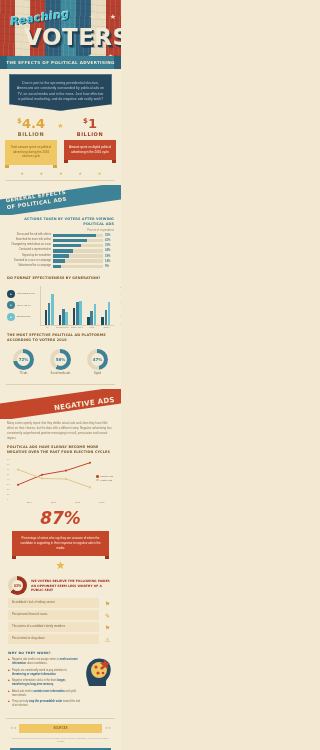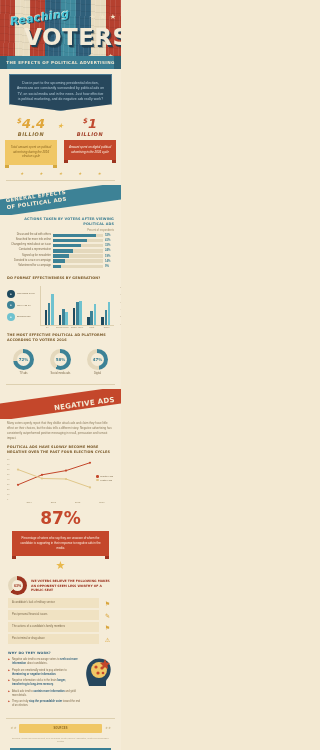--- a/index.html
+++ b/index.html
@@ -60,21 +60,21 @@
   
   .intro {
     margin: 5px 9px 0; background: #27475c; color: #b8cfdc;
     padding: 6px 6px 7px; text-align: center;
     font-size: 3.3px; line-height: 1.65; letter-spacing: .1px;
     clip-path: polygon(0 0,100% 0,100% 82%,50% 100%,0 82%);
     border: .5px solid #4a7992;
   }
 
   
-  .money { display: flex; padding: 6px 5px 2px; gap: 7px; position: relative; font-style: italic; }
+  .money { display: flex; padding: 6px 5px 2px; gap: 7px; position: relative; }
   .money::after {
     content: "\2605"; position: absolute; left: 50%; top: 11px; transform: translateX(-50%);
     color: #e8b84b; font-size: 7px;
   }
   .mcol { flex: 1; text-align: center; }
   .mamt { font-family: "DejaVu Sans", sans-serif; font-weight: 700; font-size: 13px; color: #e0a63a; line-height: 1; }
   .mamt.red { color: #c0492f; }
   .mamt sup { font-size: 7px; vertical-align: super; }
   .mamt.sm { font-size: 13px; }
   .mbil { font-family: "DejaVu Sans", sans-serif; font-weight: 700; font-size: 5px; letter-spacing: .6px; color: #8a6a33; margin-top: 1px; }
@@ -166,21 +166,21 @@
   .lc-y { position: absolute; left: 0; top: 0; height: 100%; display: flex; flex-direction: column; justify-content: space-between; }
   .lc-y span { font-size: 2.2px; color: #b0a183; }
   .lc-x { display: flex; justify-content: space-around; padding-left: 10px; margin-top: 1px; }
   .lc-x span { font-size: 2.3px; color: #9b8a68; }
   .lc-leg { position: absolute; right: 1px; top: 17px; }
   .lc-leg div { display: flex; align-items: center; gap: 1.5px; font-size: 2.2px; color: #7c6a4c; margin-bottom: 1px; }
   .lc-leg i { width: 2.5px; height: 2.5px; border-radius: 50%; display: block; }
 
   
   .big-stat { text-align: center; padding: 7px 0 0; }
-  .big-num { font-family: "DejaVu Sans", sans-serif; font-weight: 700; font-size: 17px; color: #c4472b; line-height: 1; }
+  .big-num { font-family: "DejaVu Sans", sans-serif; font-weight: 700; font-size: 17px; color: #c4472b; line-height: 1; font-style: italic; }
   .stat-banner {
     margin: 4px 12px 0; background: #c4472b; color: #fbeede;
     padding: 5px 5px 6px; font-size: 2.9px; line-height: 1.65; text-align: center; position: relative;
   }
   .stat-banner::before, .stat-banner::after { content: ""; position: absolute; bottom: -3px; width: 4px; height: 3px; background: #9c3420; }
   .stat-banner::before { left: 0; } .stat-banner::after { right: 0; }
   .star-big { text-align: center; color: #e8b84b; font-size: 11px; margin-top: 4px; line-height: 1; }
 
   
   .reason-head { display: flex; align-items: center; gap: 4px; padding: 5px 8px 3px; }

